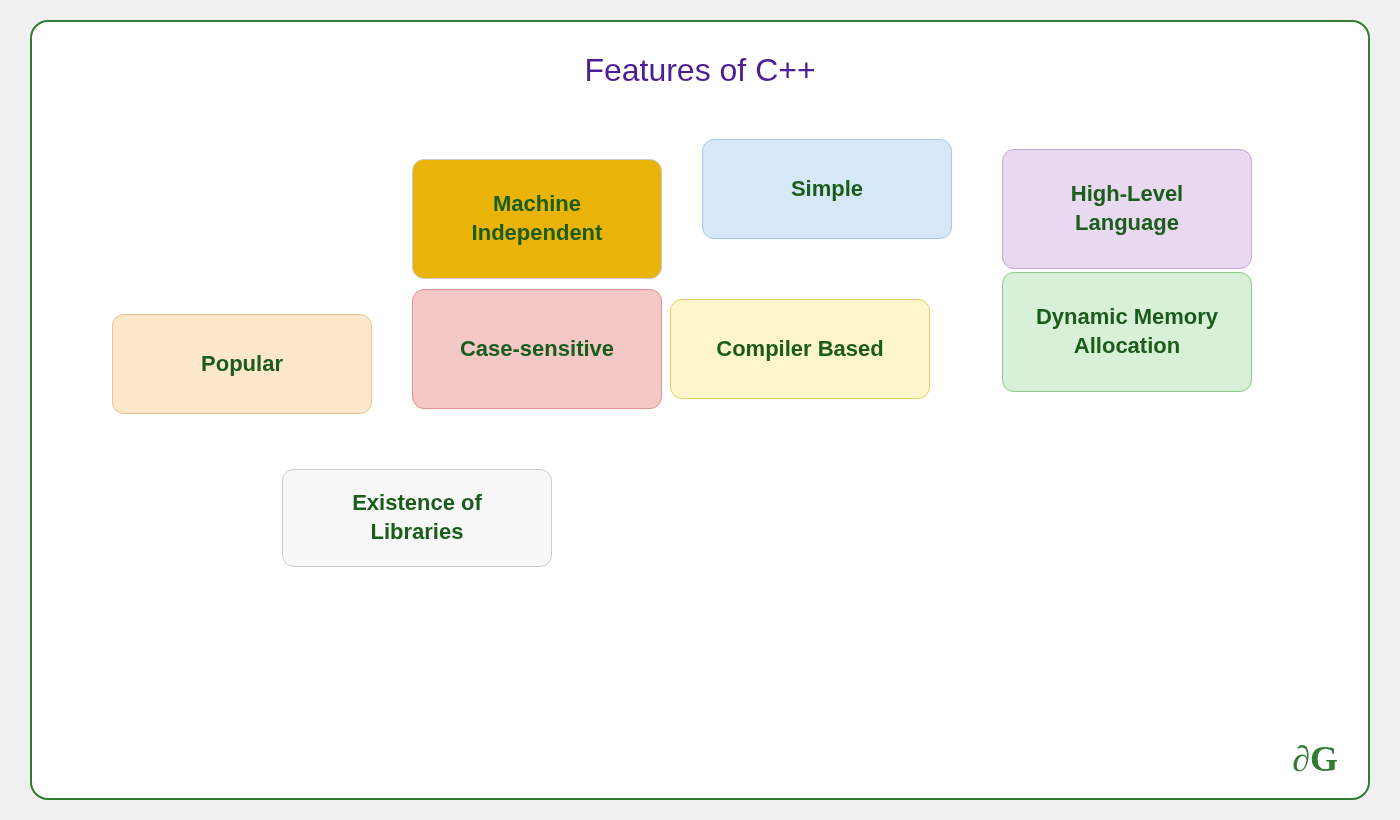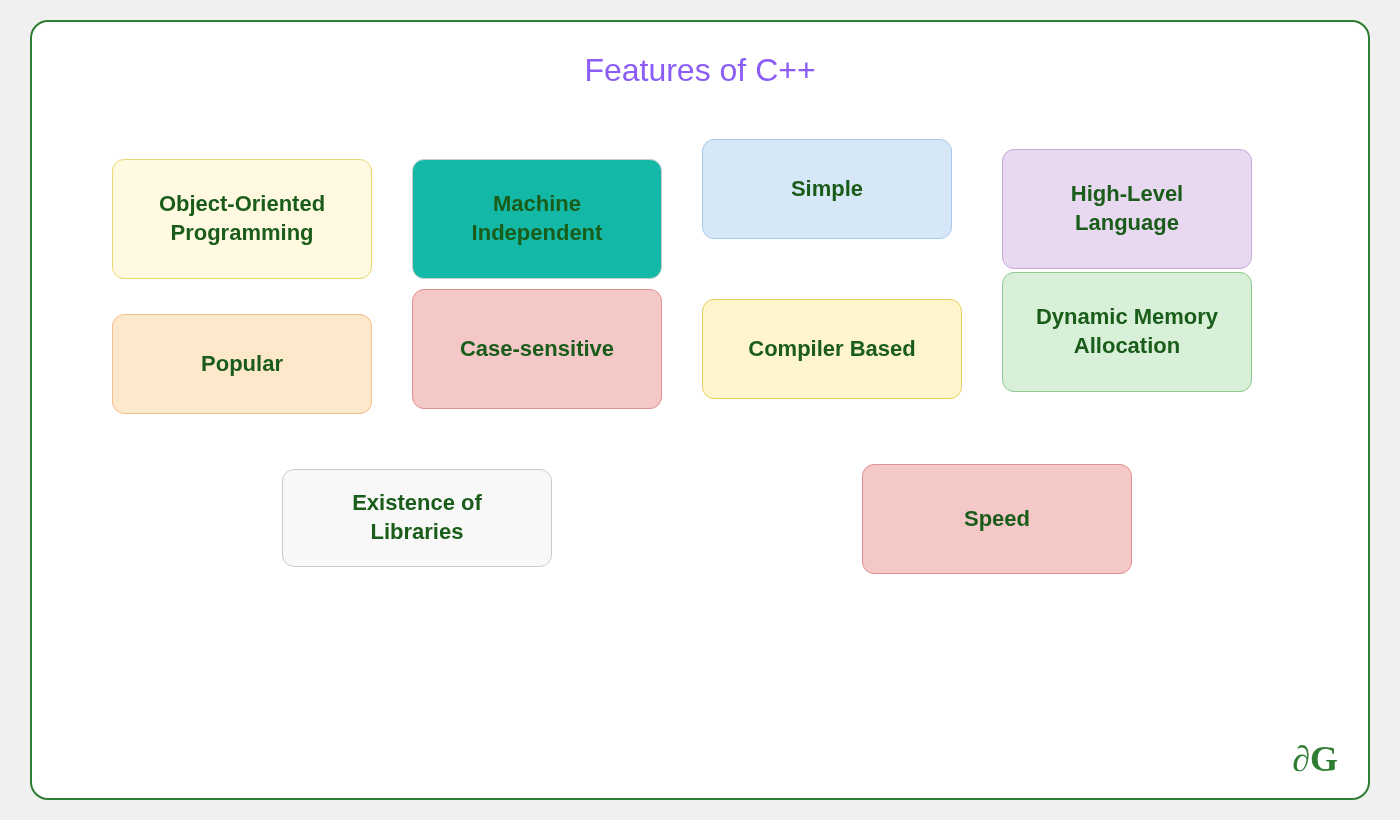--- a/index.html
+++ b/index.html
@@ -20,21 +20,21 @@
       border-radius: 18px;
       width: 1340px;
       height: 780px;
       position: relative;
       padding: 30px 50px 40px 50px;
     }
 
     .title {
       text-align: center;
       font-size: 32px;
-      color: #8b5cf6;
+      color: #4c1d95;
       font-weight: 500;
       margin-bottom: 40px;
     }
 
     .features-grid {
       position: relative;
       width: 100%;
       height: 620px;
     }
 
@@ -46,21 +46,21 @@
       justify-content: center;
       text-align: center;
       font-size: 22px;
       font-weight: 600;
       color: #1a5c1a;
       padding: 14px 18px;
       line-height: 1.3;
     }
 
     .bg-yellow-light  { background: #fef9e0; border: 1.5px solid #e8d870; }
-    .bg-gray-light    { background: #14b8a6; border: 1.5px solid #cccccc; }
+    .bg-gray-light    { background: #eab308; border: 1.5px solid #cccccc; }
     .bg-blue-light    { background: #d6e8f7; border: 1.5px solid #a8c8e8; }
     .bg-purple-light  { background: #e8d8f0; border: 1.5px solid #c8a8d8; }
     .bg-orange-light  { background: #fde8cc; border: 1.5px solid #f0c090; }
     .bg-pink-light    { background: #f5c8c8; border: 1.5px solid #e09090; }
     .bg-yellow-light2 { background: #fef5cc; border: 1.5px solid #e8d060; }
     .bg-green-light   { background: #d8f0d8; border: 1.5px solid #90c890; }
     .bg-white-light   { background: #f8f8f8; border: 1.5px solid #cccccc; }
     .bg-pink-light2   { background: #f5c8c8; border: 1.5px solid #e09090; }
 
     .logo {
@@ -72,30 +72,27 @@
       font-weight: bold;
       font-family: serif;
     }
   </style>
 </head>
 <body>
 
 <div class="card">
   <div class="title">Features of C++</div>
   <div class="features-grid" id="features-grid">
-  <div class="feature-box bg-yellow-light" style="top: 30px; left: 30px; width: 260px; height: 120px; white-space: pre-line;">Object-Oriented
-Programming</div>
       <div class="feature-box bg-gray-light" style="top: 30px; left: 330px; width: 250px; height: 120px; white-space: pre-line;">Machine
 Independent</div>
       <div class="feature-box bg-blue-light" style="top: 10px; left: 620px; width: 250px; height: 100px; white-space: pre-line;">Simple</div>
       <div class="feature-box bg-purple-light" style="top: 20px; left: 920px; width: 250px; height: 120px; white-space: pre-line;">High-Level
 Language</div>
       <div class="feature-box bg-orange-light" style="top: 185px; left: 30px; width: 260px; height: 100px; white-space: pre-line;">Popular</div>
       <div class="feature-box bg-pink-light" style="top: 160px; left: 330px; width: 250px; height: 120px; white-space: pre-line;">Case-sensitive</div>
-      <div class="feature-box bg-yellow-light2" style="top: 170px; left: 620px; width: 260px; height: 100px; white-space: pre-line;">Compiler Based</div>
+      <div class="feature-box bg-yellow-light2" style="top: 170px; left: 588px; width: 260px; height: 100px; white-space: pre-line;">Compiler Based</div>
       <div class="feature-box bg-green-light" style="top: 143px; left: 920px; width: 250px; height: 120px; white-space: pre-line;">Dynamic Memory
 Allocation</div>
       <div class="feature-box bg-white-light" style="top: 340px; left: 200px; width: 270px; height: 98px; white-space: pre-line;">Existence of
 Libraries</div>
-      <div class="feature-box bg-pink-light2" style="top: 335px; left: 780px; width: 270px; height: 110px; white-space: pre-line;">Speed</div>
     </div>
   <div class="logo">∂G</div>
 </div>
 
 </body></html>

